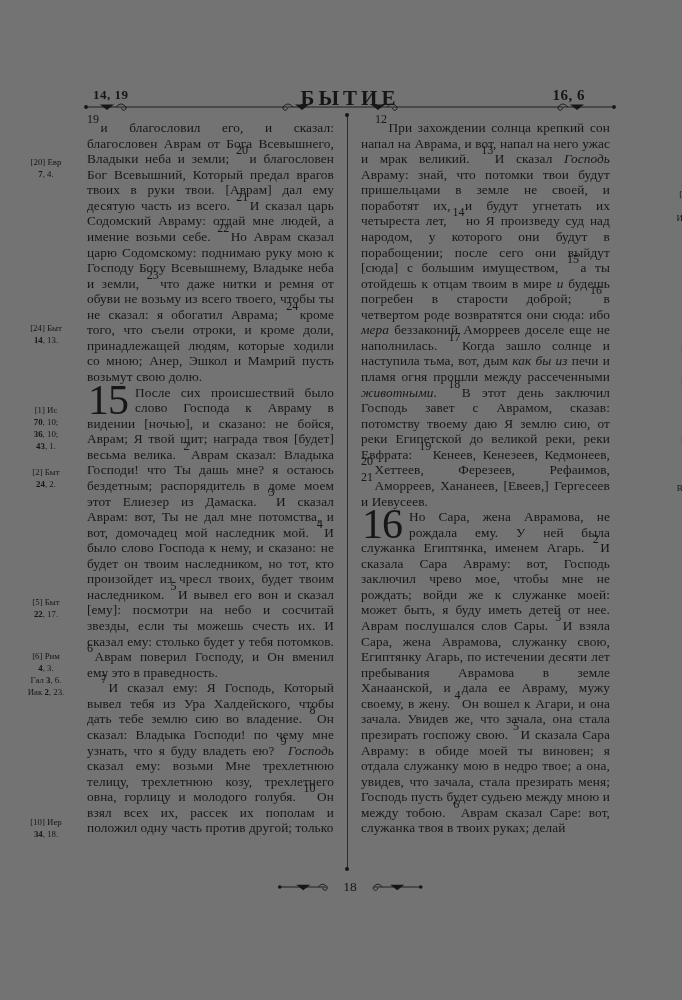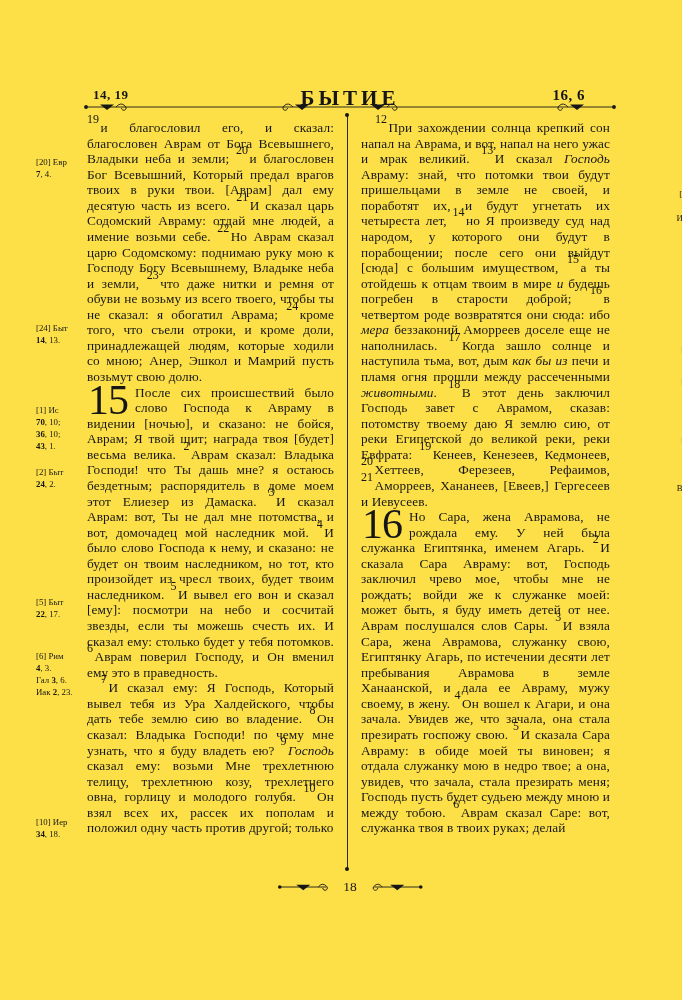--- a/index.html
+++ b/index.html
@@ -1,18 +1,18 @@
 <!DOCTYPE html>
 <html lang="ru"><head>
 <meta charset="utf-8">
 <style>
   html,body{margin:0;padding:0;background:#e9e9e9;}
   .page{
     position:relative;width:682px;height:1000px;margin:0 auto;
-    background:#fde047;color:#161616;
+    background:#737373;color:#161616;
     font-family:"Liberation Serif","DejaVu Serif",serif;
     overflow:hidden;
   }
   
   .rh-left{position:absolute;left:93px;top:87px;font-size:13px;font-weight:bold;letter-spacing:.5px;}
   .rh-right{position:absolute;right:97px;top:87px;font-size:15px;font-weight:bold;letter-spacing:.5px;}
   .rh-center{position:absolute;left:350px;top:86px;transform:translateX(-50%);
     font-size:21px;font-weight:bold;letter-spacing:4px;white-space:nowrap;}
   .head-rule{position:absolute;left:83px;top:100px;}
   .head-rule line,.head-rule path{stroke:#161616;fill:none;}
@@ -28,21 +28,21 @@
   .col{position:absolute;top:120px;hyphens:auto;-webkit-hyphens:auto;}
   .col-left{left:87px;width:247px;}
   .col-right{left:361px;width:249px;}
   .para{margin:0;text-align:justify;font-size:13.3px;line-height:15.57px;letter-spacing:.1px;}
   .para.indent{text-indent:14px;}
   sup.v{font-size:12px;line-height:0;position:relative;top:-3.6px;margin-right:1.5px;letter-spacing:0;}
   .dropcap{float:left;font-size:42px;line-height:29px;padding:1px 7px 0 1px;letter-spacing:-1px;}
 
   
   .note{position:absolute;font-size:8.8px;line-height:12px;letter-spacing:0;}
-  .note.nl{left:36px;width:48px;text-align:left;}
+  .note.nl{left:22px;width:48px;text-align:center;}
   .note.nr{left:676px;width:42px;text-align:center;}
   .note b{font-weight:bold;}
 
   
   .footer{position:absolute;left:350px;top:879px;transform:translateX(-50%);
     display:flex;align-items:center;gap:14px;}
   .pageno{font-size:13.5px;}
   .orn line,.orn path{stroke:#161616;fill:none;}
   .orn polygon,.orn circle{fill:#161616;stroke:none;}
 </style>

